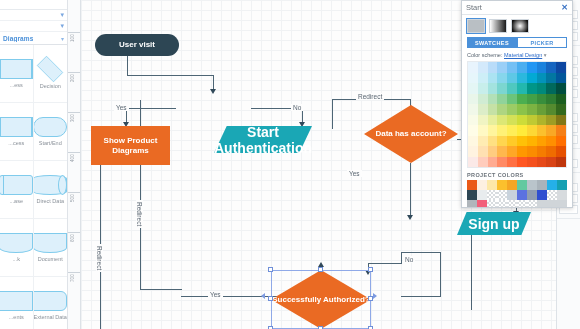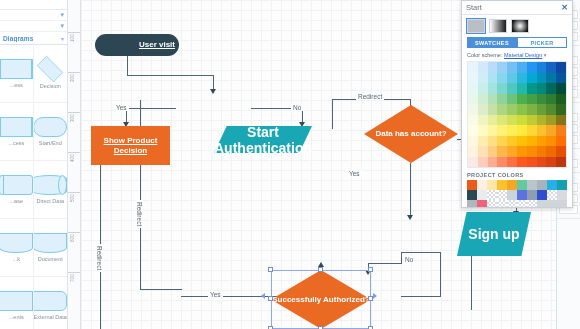--- a/index.html
+++ b/index.html
@@ -93,22 +93,22 @@
     background-color: #fdfdfd;
     background-image:
       linear-gradient(to right, #f0f2f4 1px, transparent 1px),
       linear-gradient(to bottom, #f0f2f4 1px, transparent 1px),
       linear-gradient(to right, #e4e8ec 1px, transparent 1px),
       linear-gradient(to bottom, #e4e8ec 1px, transparent 1px);
     background-size: 10px 10px, 10px 10px, 50px 50px, 50px 50px;
     overflow: hidden;
   }
 
-  .node { position: absolute; display:flex; align-items:center; justify-content:flex-end;
-          text-align:center; color:#fff; font-weight:bold; line-height:1.15;text-decoration:underline; }
+  .node { position: absolute; display:flex; align-items:center; justify-content:center;
+          text-align:center; color:#fff; font-weight:bold; line-height:1.15; }
   .node.navy   { background:#2d4654; border-radius: 14px; font-size: 8px; }
   .node.orange { background:#ea6a23; font-size: 8px; }
   .node .txt { padding: 0 4px; }
 
   .diamond { position:absolute; }
   .diamond .body {
     position:absolute; inset:0; background:#ea6a23;
     clip-path: polygon(50% 0, 100% 50%, 50% 100%, 0 50%);
   }
   .diamond .txt {
@@ -342,35 +342,35 @@
     <div class="elabel" style="left:322px; top:256px;">No</div>
     <div class="elabel vert" style="left:15px; top:244px;">Redirect</div>
     <div class="elabel vert" style="left:55px; top:200px;">Redirect</div>
 
     <div class="node navy" style="left:14px; top:34px; width:84px; height:22px;">
       <span class="txt">User visit</span>
     </div>
 
 
     <div class="node orange" style="left:10px; top:126px; width:79px; height:39px;">
-      <span class="txt">Show Product Decision</span>
+      <span class="txt">Show Product Diagrams</span>
     </div>
 
     <div class="para" style="left:133px; top:126px; width:98px; height:27px;">
       <div class="body"></div>
       <div class="txt">Start Authentication</div>
     </div>
 
     <div class="diamond" style="left:283px; top:105px; width:94px; height:58px;">
       <div class="body"></div>
       <div class="txt">Data has account?</div>
     </div>
 
 
-    <div class="para" style="left:376px; top:212px; width:74px; height:44px;">
+    <div class="para" style="left:376px; top:212px; width:74px; height:23px;">
       <div class="body"></div>
       <div class="txt">Sign up</div>
     </div>
 
     <div class="diamond" style="left:190px; top:270px; width:100px; height:59px;">
       <div class="body"></div>
       <div class="txt">Successfully Authorized?</div>
     </div>
     <div class="selbox" style="left:190px; top:270px; width:100px; height:59px;"></div>
     <div class="handle" style="left:187px; top:267px;"></div>

